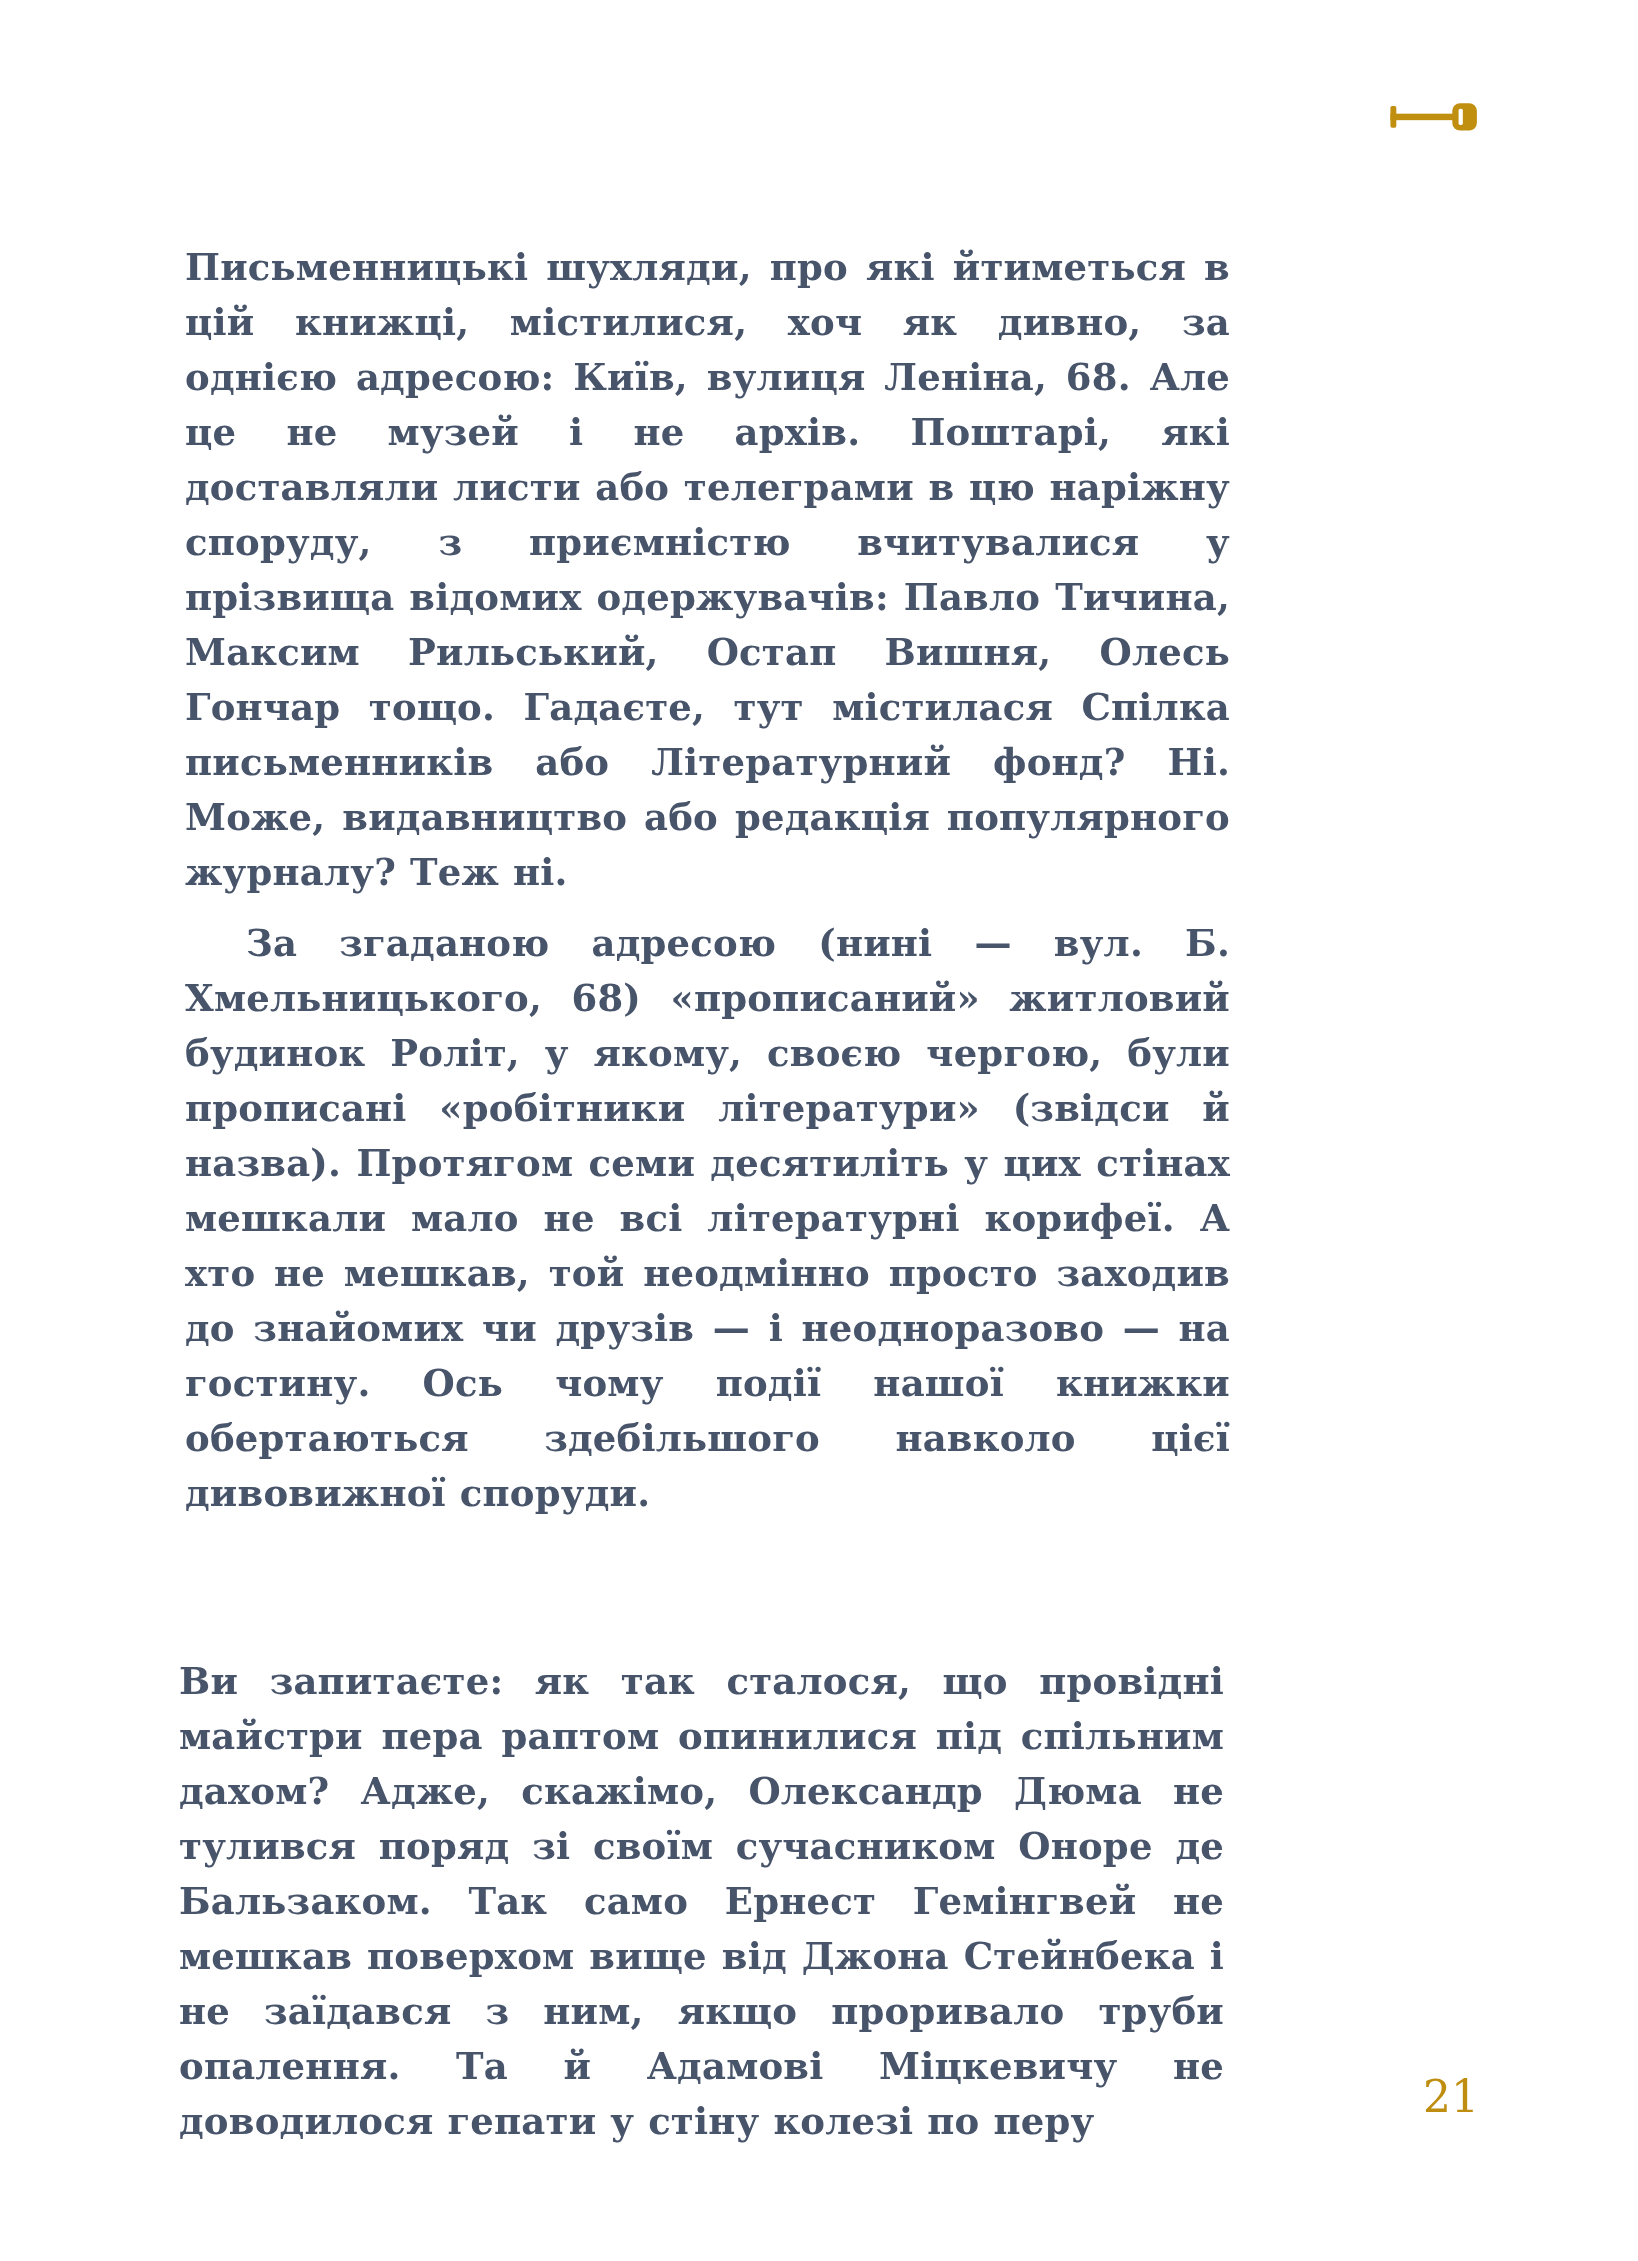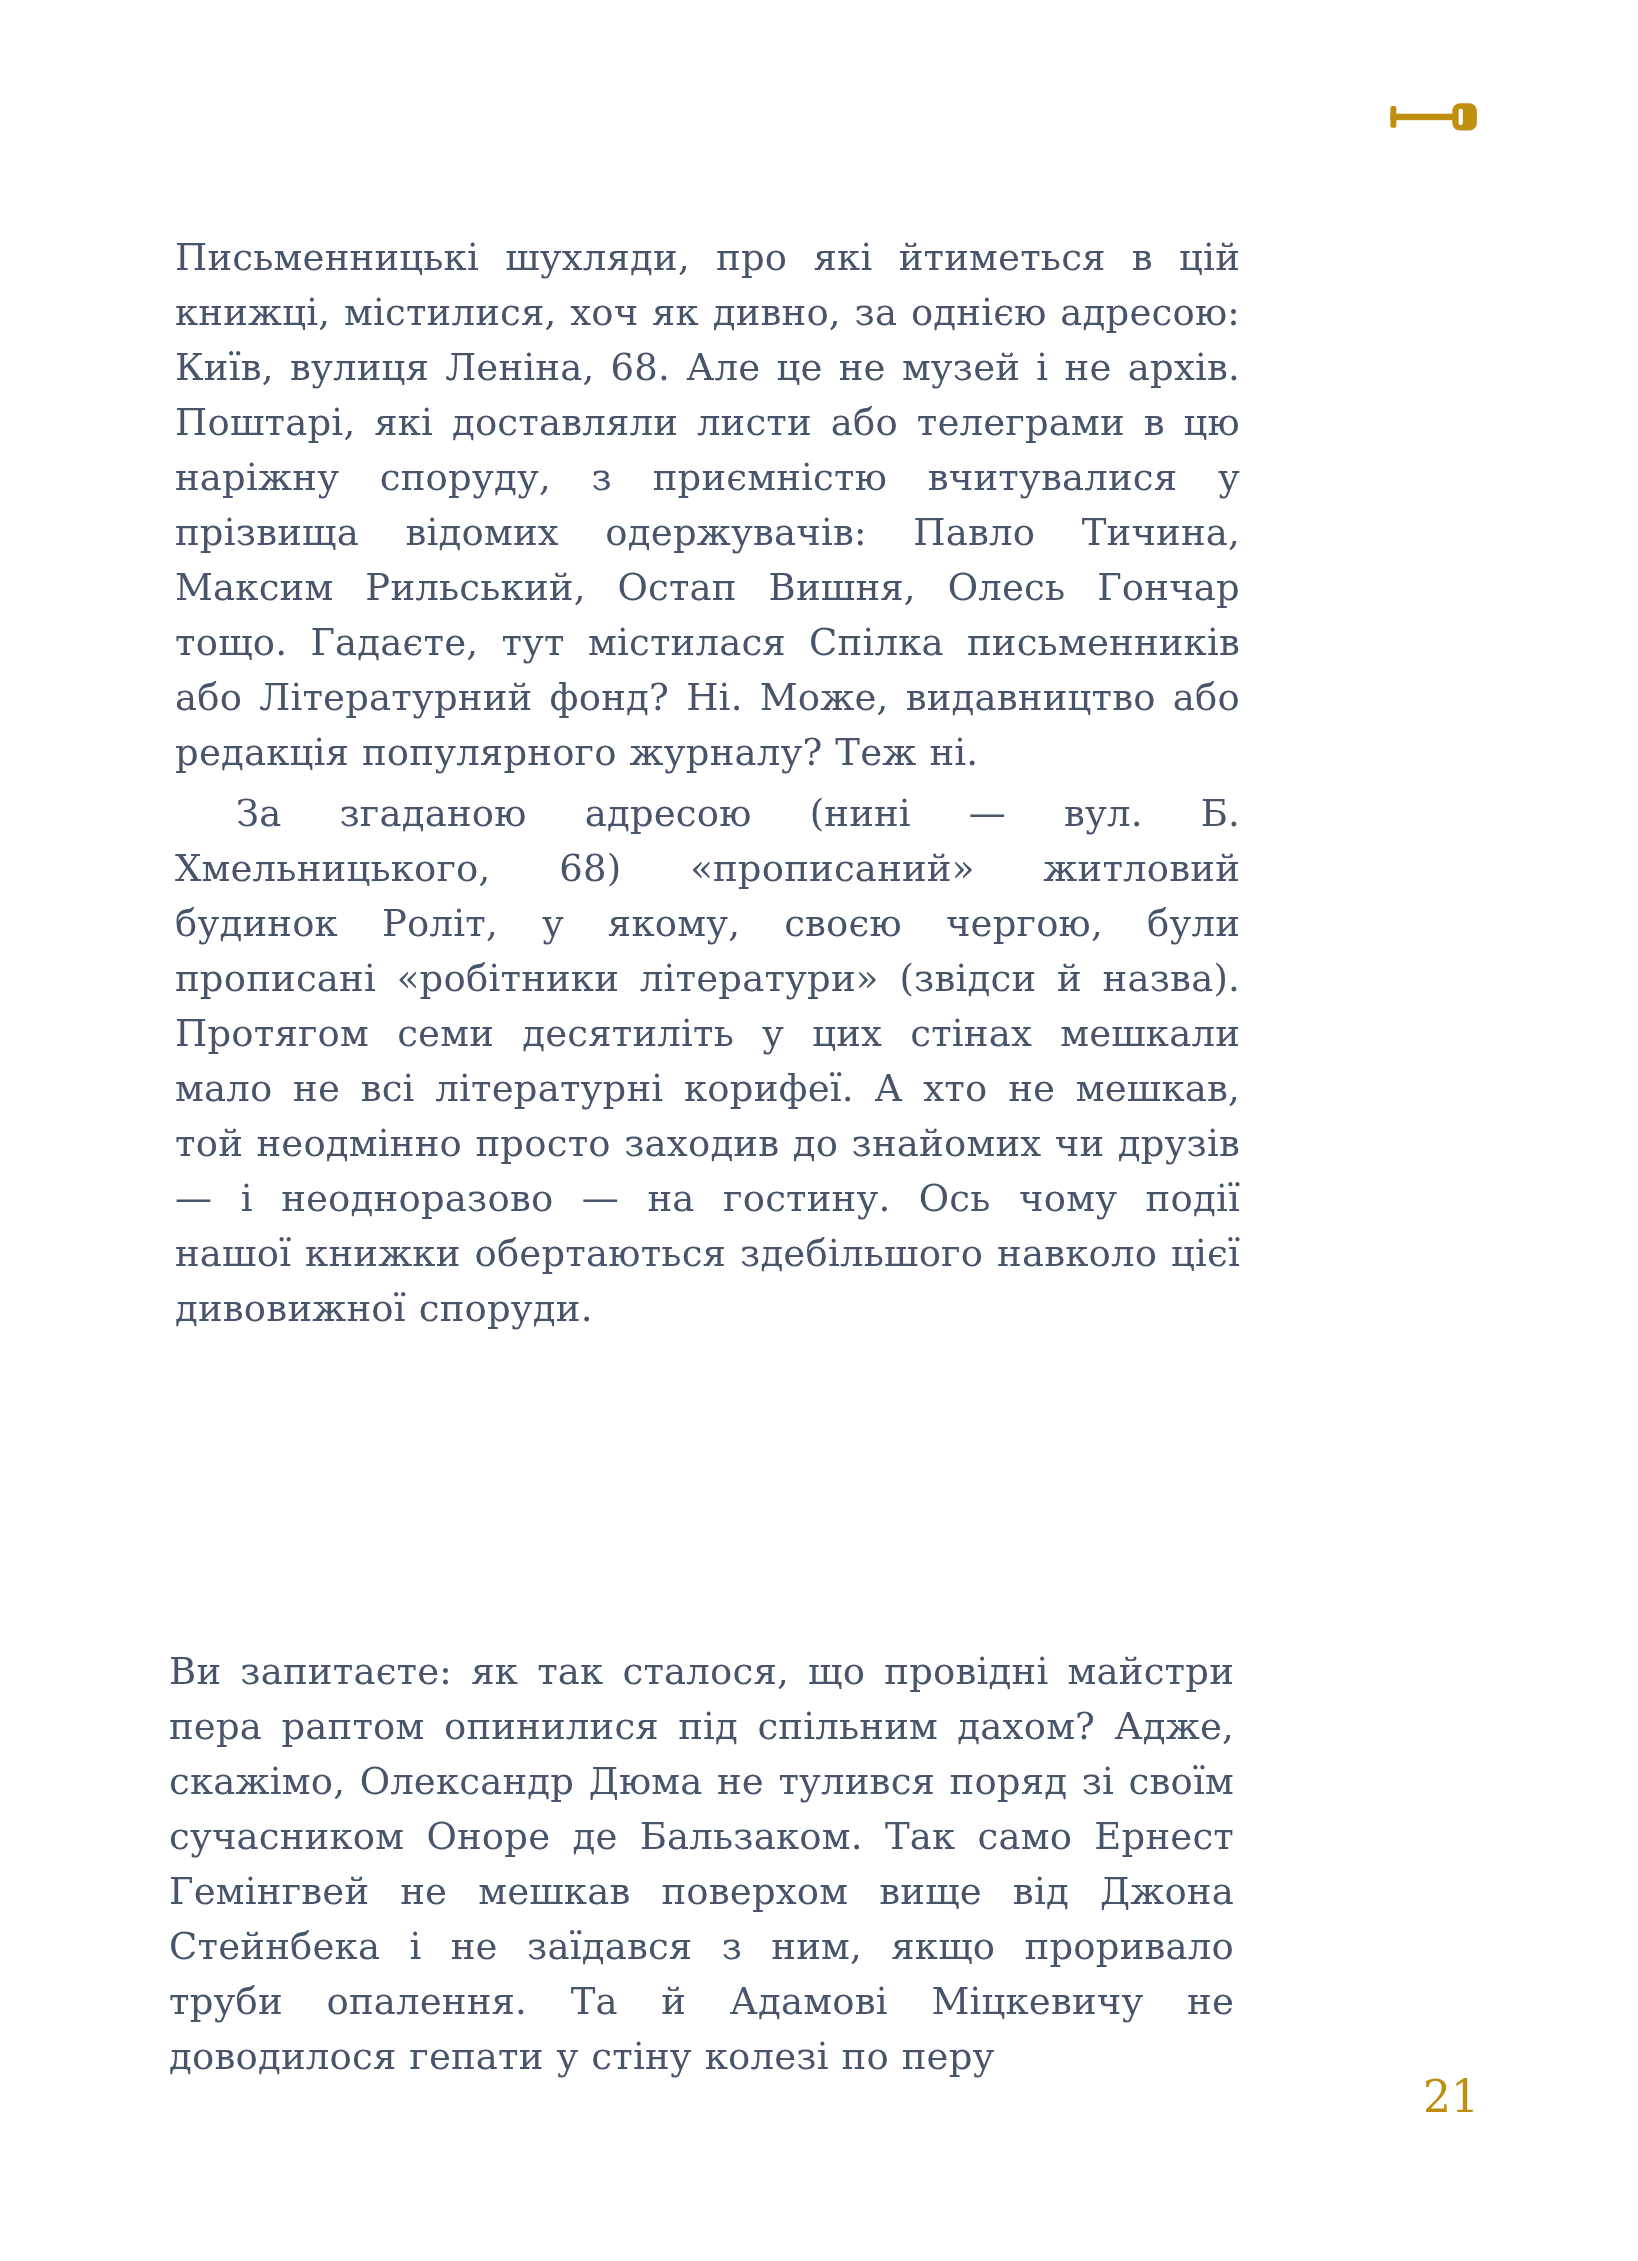--- a/index.html
+++ b/index.html
@@ -29,26 +29,26 @@
     height: 31px;
   }
   
   .text-col {
     position: absolute;
     top: 224px;
     left: 169px;
     width: 1077px;
   }
   p.body-par {
-    margin: 6px;
+    margin: 16px;
     font-size: 37px;
     line-height: 55px;
     text-align: justify;
     color: #47546a;
-    font-weight: 400;
+    font-weight: 700;
     letter-spacing: 0.2px;
     word-spacing: 0.9px;
   }
   p.body-par.indent {
     text-indent: 61px;
   }
   
   .section-heading {
     position: absolute;
     top: 1418px;

